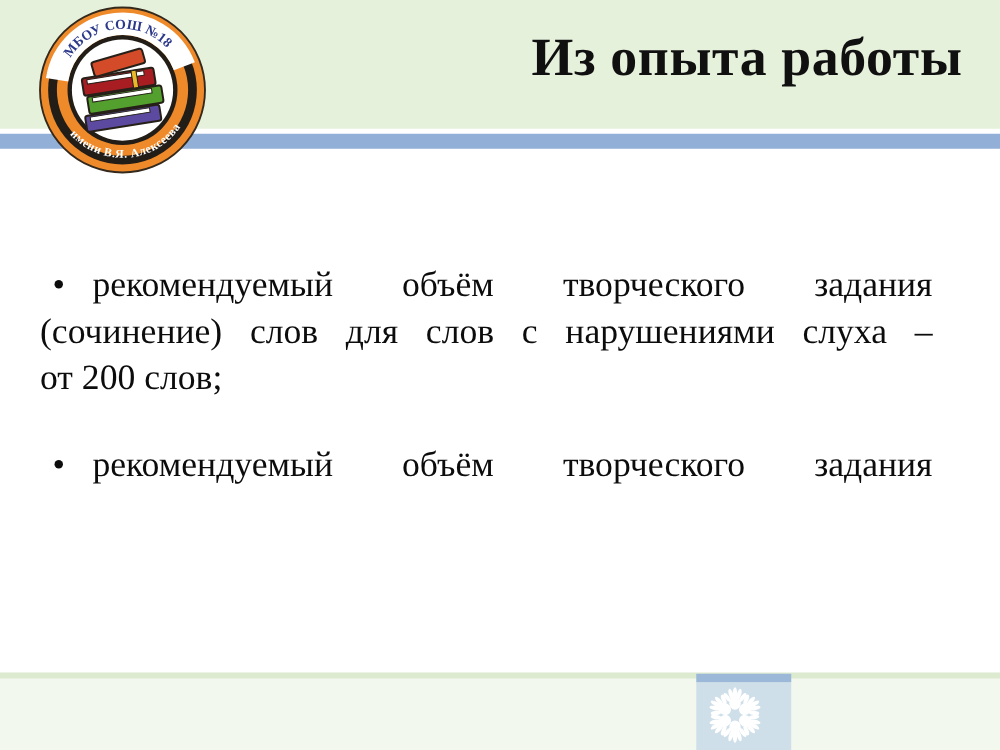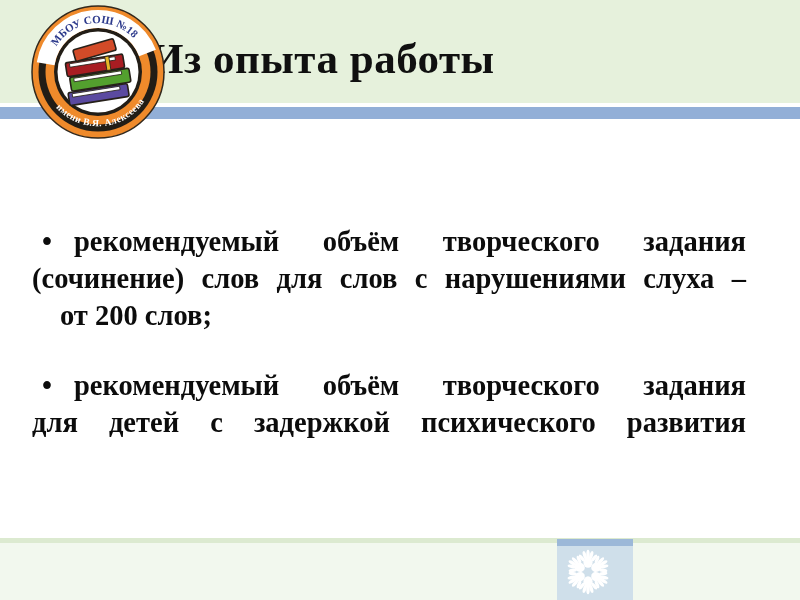--- a/index.html
+++ b/index.html
@@ -1,33 +1,33 @@
 <!DOCTYPE html>
 <html><head>
 <meta charset="utf-8">
 <style>
   html,body{margin:0;padding:0;background:#fff;}
   .slide{position:relative;width:800px;height:600px;background:#ffffff;overflow:hidden;
          font-family:"Liberation Serif",serif;}
 
   
   .header-band{position:absolute;left:0;top:0;width:800px;height:103px;background:#e6f1dc;}
-  .page-title{position:absolute;left:150px;top:34px;width:620px;margin:0;text-align:left;
+  .page-title{position:absolute;left:150px;top:22px;width:620px;margin:0;text-align:right;
               font-size:43px;font-weight:bold;color:#101010;letter-spacing:.5px;}
   .header-divider{position:absolute;left:0;top:107px;width:800px;height:12px;background:#92afd7;}
 
   
   .logo-svg{position:absolute;left:28px;top:0;}
   .logo-svg text{font-family:"Liberation Serif",serif;}
 
   
-  .content{position:absolute;left:32px;top:223px;width:714px;font-size:28.5px;line-height:37px;
-           color:#0c0c0c;font-weight:bold;}
+  .content{position:absolute;left:32px;top:210px;width:714px;font-size:28.5px;line-height:37px;
+           color:#0c0c0c;}
   .jline{text-align:justify;text-align-last:justify;}
-  .jline.last{text-align-last:left;margin-left:28px;}
+  .jline.last{text-align-last:left;}
   .para-2{margin-top:33px;}
   .first{text-indent:10px;}
   .btab{display:inline-block;width:22px;}
 
   
   .footer-line{position:absolute;left:0;top:538px;width:800px;height:5px;background:#dcead0;}
   .footer-area{position:absolute;left:0;top:543px;width:800px;height:57px;background:#f2f8ee;}
   .square-bar{position:absolute;left:557px;top:539px;width:76px;height:7px;background:#9cb8d8;}
   .square{position:absolute;left:557px;top:546px;width:76px;height:54px;background:#cfdfea;}
 </style>
@@ -86,21 +86,20 @@
   </svg>
 
   <div class="content">
     <div class="para-1">
       <div class="jline first"><span class="bullet">•</span><span class="btab"></span><span>рекомендуемый объём творческого задания</span></div>
       <div class="jline">(сочинение) слов для слов с нарушениями слуха –</div>
       <div class="jline last">от 200 слов;</div>
     </div>
     <div class="para-2">
       <div class="jline first"><span class="bullet">•</span><span class="btab"></span><span>рекомендуемый объём творческого задания</span></div>
-      <div class="jline">для детей с задержкой психического развития</div>
     </div>
   </div>
 
   <div class="footer-line"></div>
   <div class="footer-area"></div>
   <div class="square-bar"></div>
   <div class="square">
     <svg width="76" height="54" viewBox="0 0 76 54">
       <defs>
         <g id="hand" fill="#ffffff">

